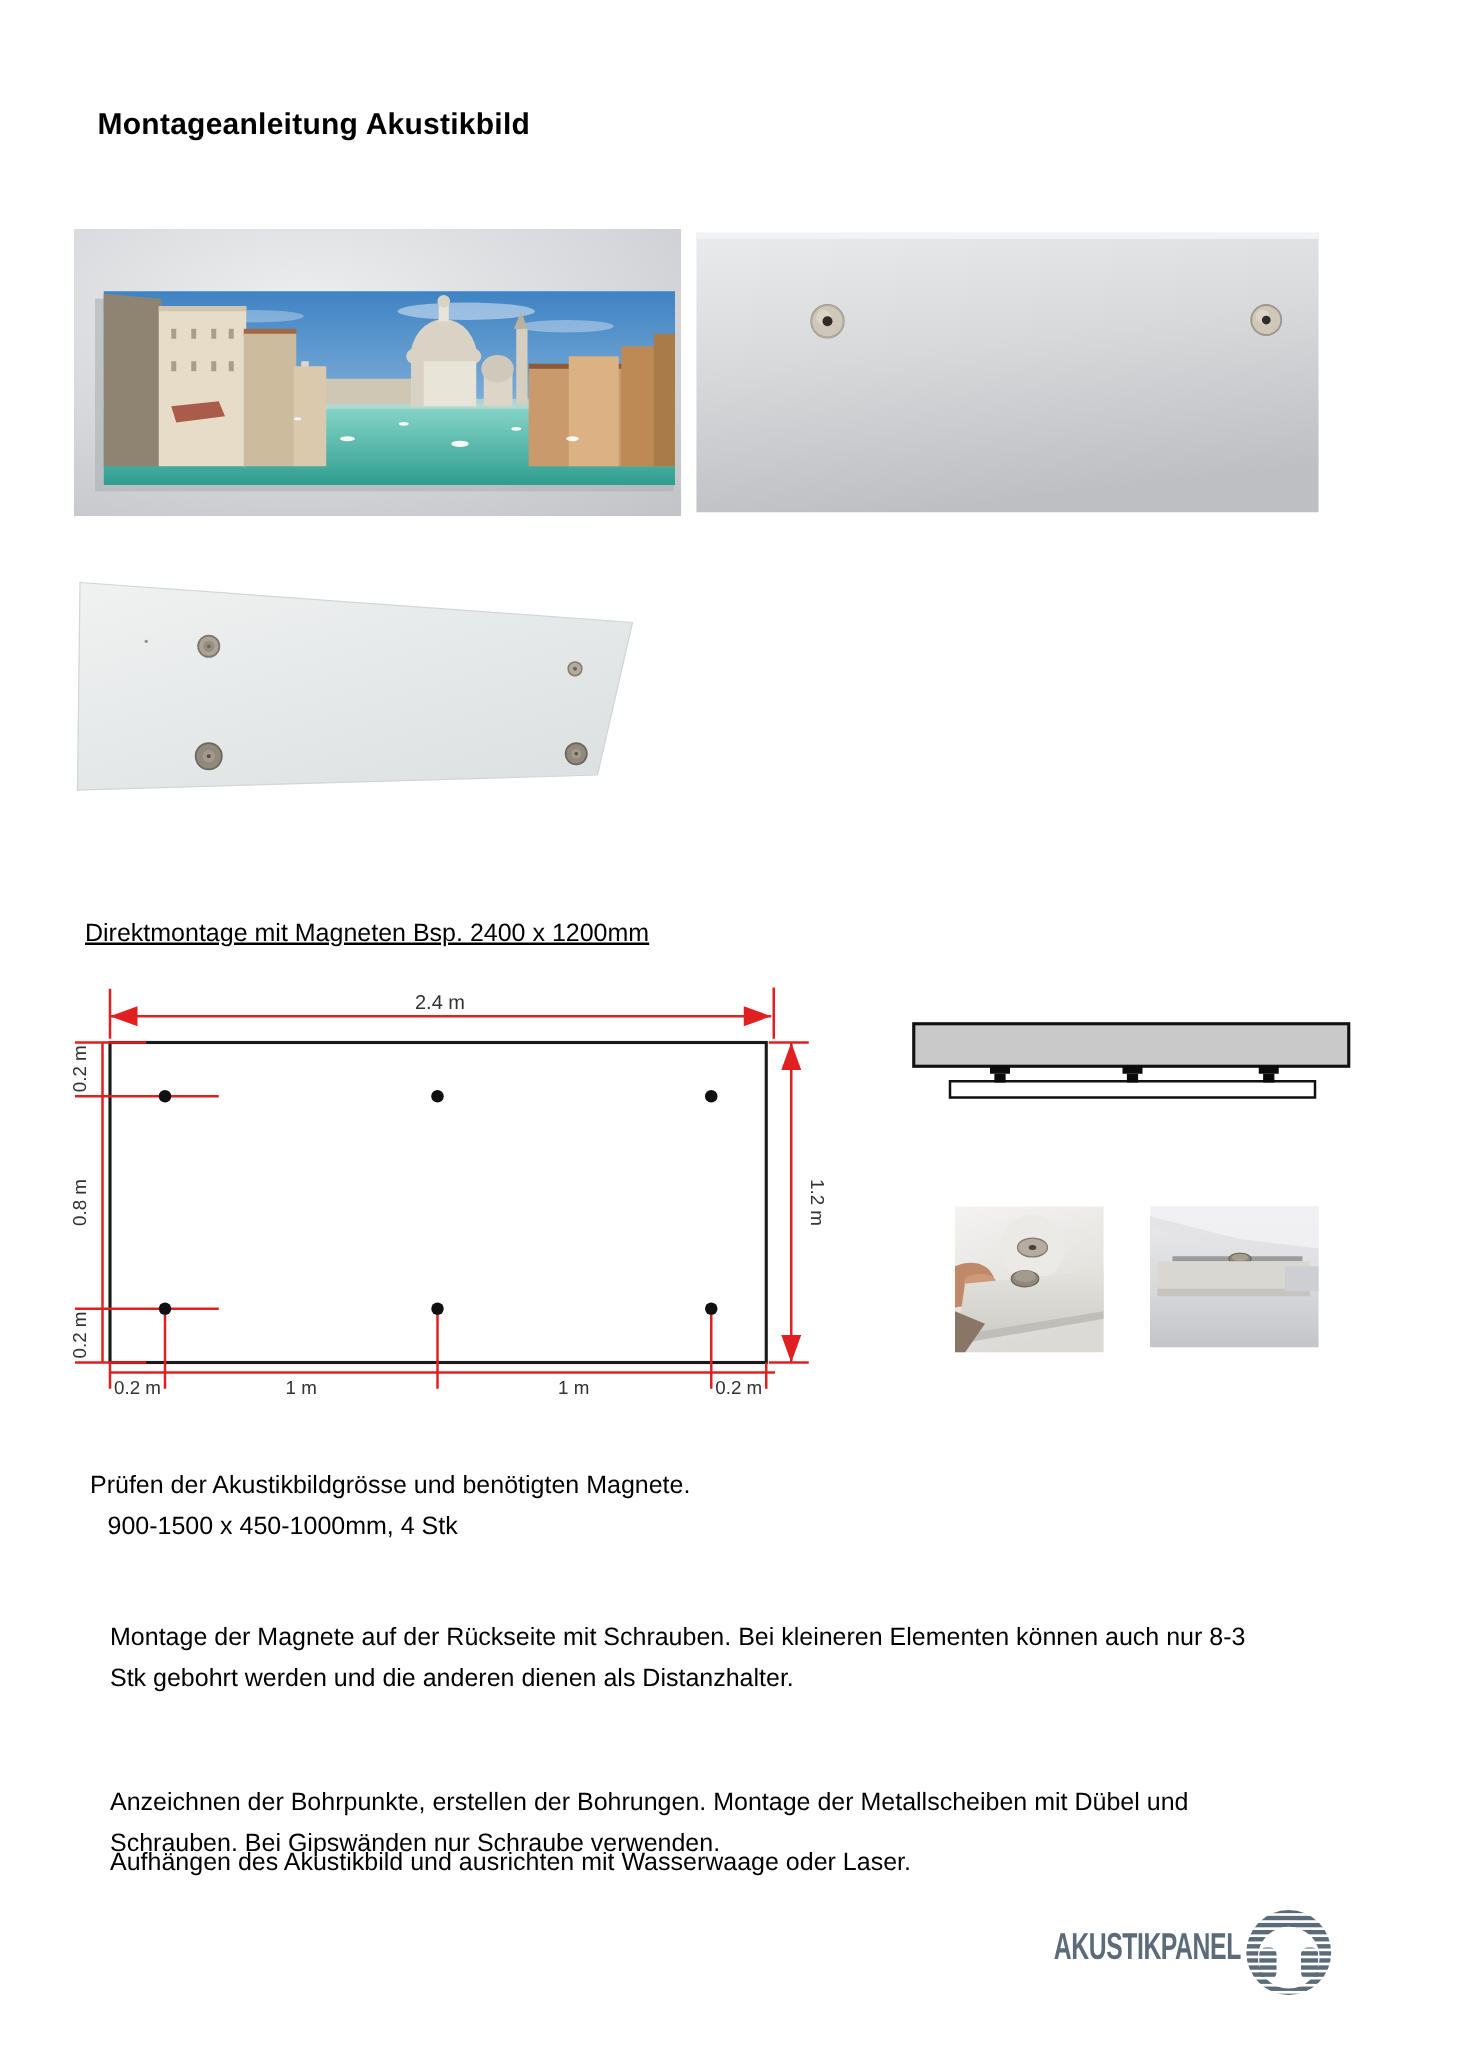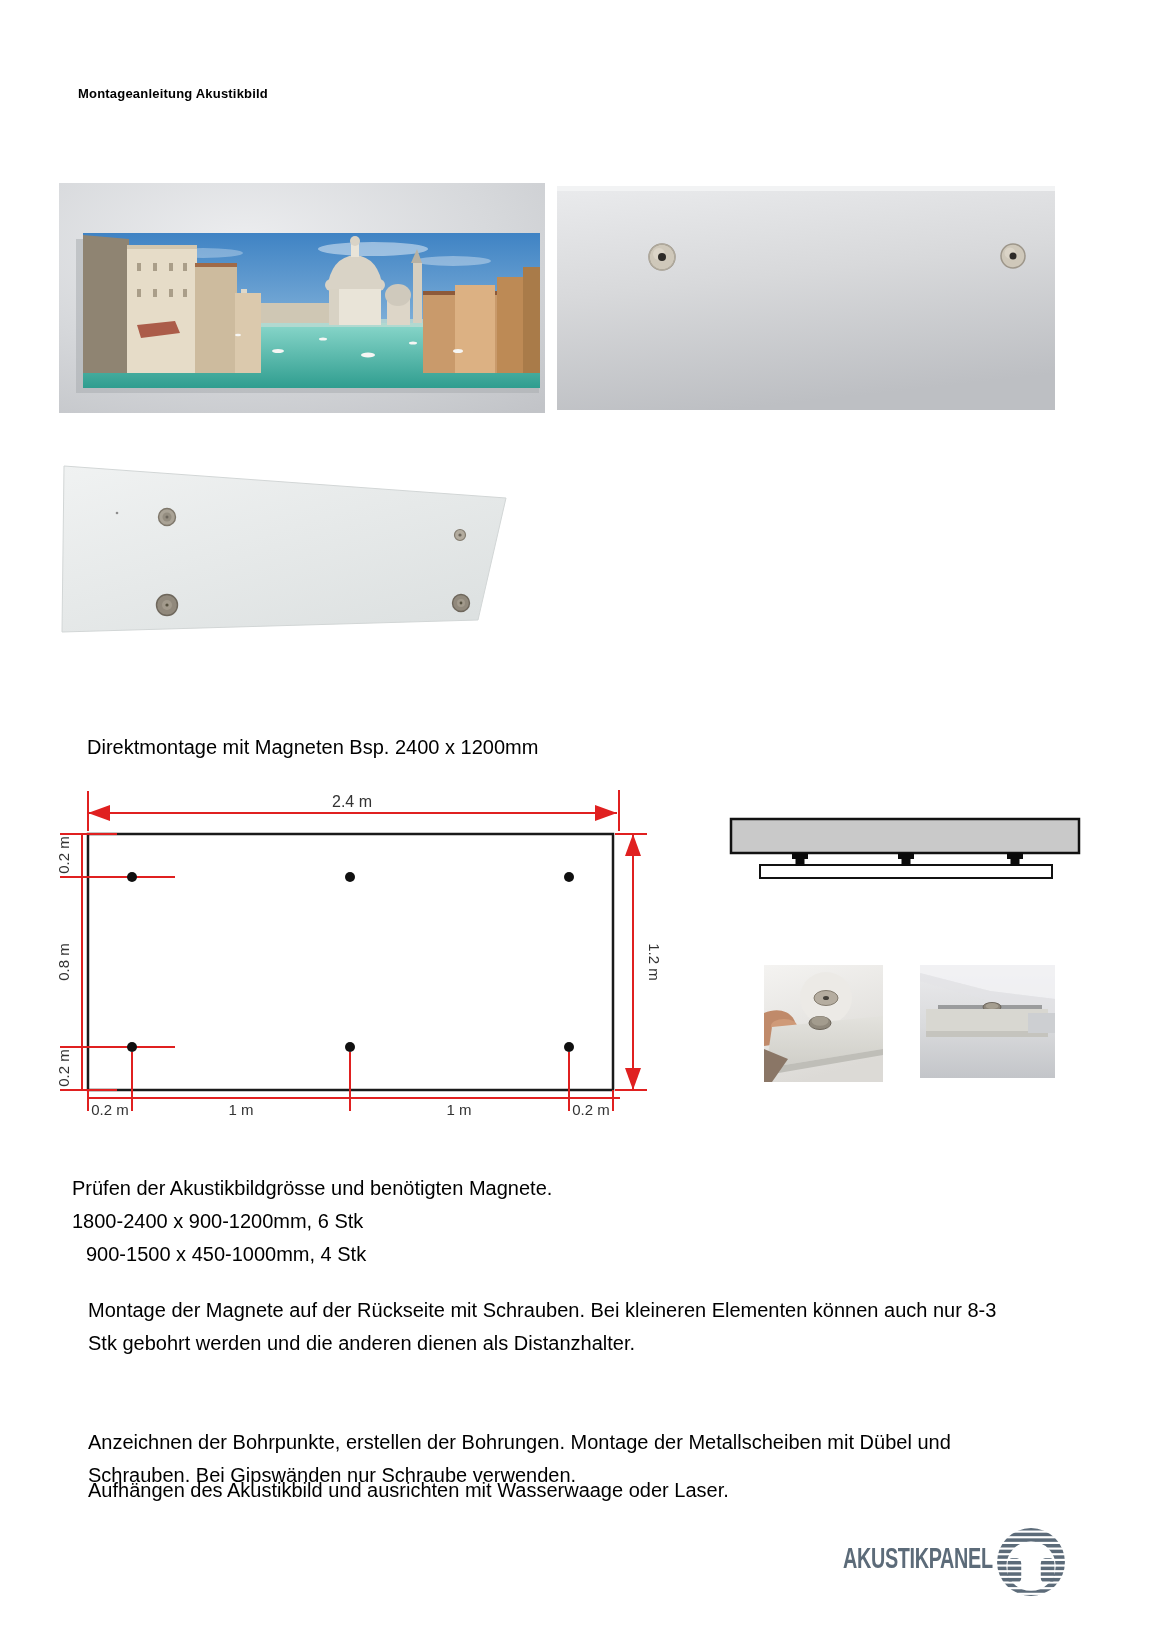--- a/index.html
+++ b/index.html
@@ -5,21 +5,21 @@
   :root{
     --red:#e02020;
     --logogray:#5c6b79;
   }
   html,body{margin:0;padding:0;background:#fff;}
   .page{
     position:relative;width:1170px;height:1643px;background:#ffffff;
     font-family:"Liberation Sans", sans-serif;color:#000;overflow:hidden;
   }
   .abs{position:absolute;}
-  .doc-title{font-size:13px;font-weight:bold;letter-spacing:.2px;}
+  .doc-title{font-size:24px;font-weight:bold;letter-spacing:.2px;}
   .body-text{font-size:20px;line-height:33px;}
   .indent{padding-left:14px;}
   .para{width:940px;}
   
   .dl{stroke:var(--red);stroke-width:2;fill:none;}
   .da{fill:var(--red);stroke:none;}
   .dt{font-family:"Liberation Sans",sans-serif;font-size:15px;fill:#333;}
   .dt-big{font-family:"Liberation Sans",sans-serif;font-size:16px;fill:#333;}
   .panel-outline{fill:#fff;stroke:#1a1a1a;stroke-width:2.5;}
   .magnet-dot{fill:#101010;}
@@ -155,21 +155,21 @@
       <circle cx="112" cy="170" r="5" fill="#a29a8c"></circle>
       <circle cx="112" cy="170" r="1.6" fill="#55503f"></circle>
     </g>
     <g>
       <circle cx="406" cy="168" r="8.5" fill="#91897c" stroke="#6e675c" stroke-width="1.4"></circle>
       <circle cx="406" cy="168" r="4" fill="#a29a8c"></circle>
       <circle cx="406" cy="168" r="1.4" fill="#55503f"></circle>
     </g>
   </svg>
 
-  <div class="abs body-text" style="left:87px;top:731px;">Direktmontage mit Magneten Bsp. 2400 x 1200mm</div>
+  <div class="abs body-text" style="left:68px;top:731px;text-decoration:underline;">Direktmontage mit Magneten Bsp. 2400 x 1200mm</div>
 
   <svg class="abs" style="left:55px;top:755px;" width="625" height="370" viewBox="0 0 625 370">
 
     <rect x="33" y="79" width="525" height="256" class="panel-outline"></rect>
 
     <g>
       <line x1="33" y1="36" x2="33" y2="76" class="dl"></line>
       <line x1="564" y1="35" x2="564" y2="76" class="dl"></line>
       <line x1="33" y1="58" x2="562" y2="58" class="dl"></line>
       <polygon points="33,58 55,50 55,66" class="da"></polygon>
@@ -277,21 +277,20 @@
       <ellipse cx="72" cy="42" rx="9" ry="4.5" fill="#8c857a" stroke="#5f584e" stroke-width="0.8"></ellipse>
       <ellipse cx="72" cy="41" rx="6.5" ry="3" fill="#a59e90"></ellipse>
     </g>
     <rect x="6" y="44" width="122" height="28" fill="#d8d7d1"></rect>
     <rect x="6" y="66" width="122" height="6" fill="#c5c4be"></rect>
     <rect x="108" y="48" width="27" height="20" fill="#cdcfd2"></rect>
   </svg>
 
   <div class="abs body-text para" style="left:72px;top:1172px;">
     <div>Prüfen der Akustikbildgrösse und benötigten Magnete.</div>
-    <div>1800-2400 x 900-1200mm, 6 Stk</div>
     <div class="indent">900-1500 x 450-1000mm, 4 Stk</div>
   </div>
 
   <div class="abs body-text para" style="left:88px;top:1294px;">Montage der Magnete auf der Rückseite mit Schrauben. Bei kleineren Elementen können auch nur 8-3 Stk gebohrt werden und die anderen dienen als Distanzhalter.</div>
 
   <div class="abs body-text para" style="left:88px;top:1386px;margin-top:40px;">Anzeichnen der Bohrpunkte, erstellen der Bohrungen. Montage der Metallscheiben mit Dübel und Schrauben. Bei Gipswänden nur Schraube verwenden.</div>
 
   <div class="abs" style="left:843px;top:1541px;">
     <span class="logo-text">AKUSTIKPANEL</span>
   </div>

